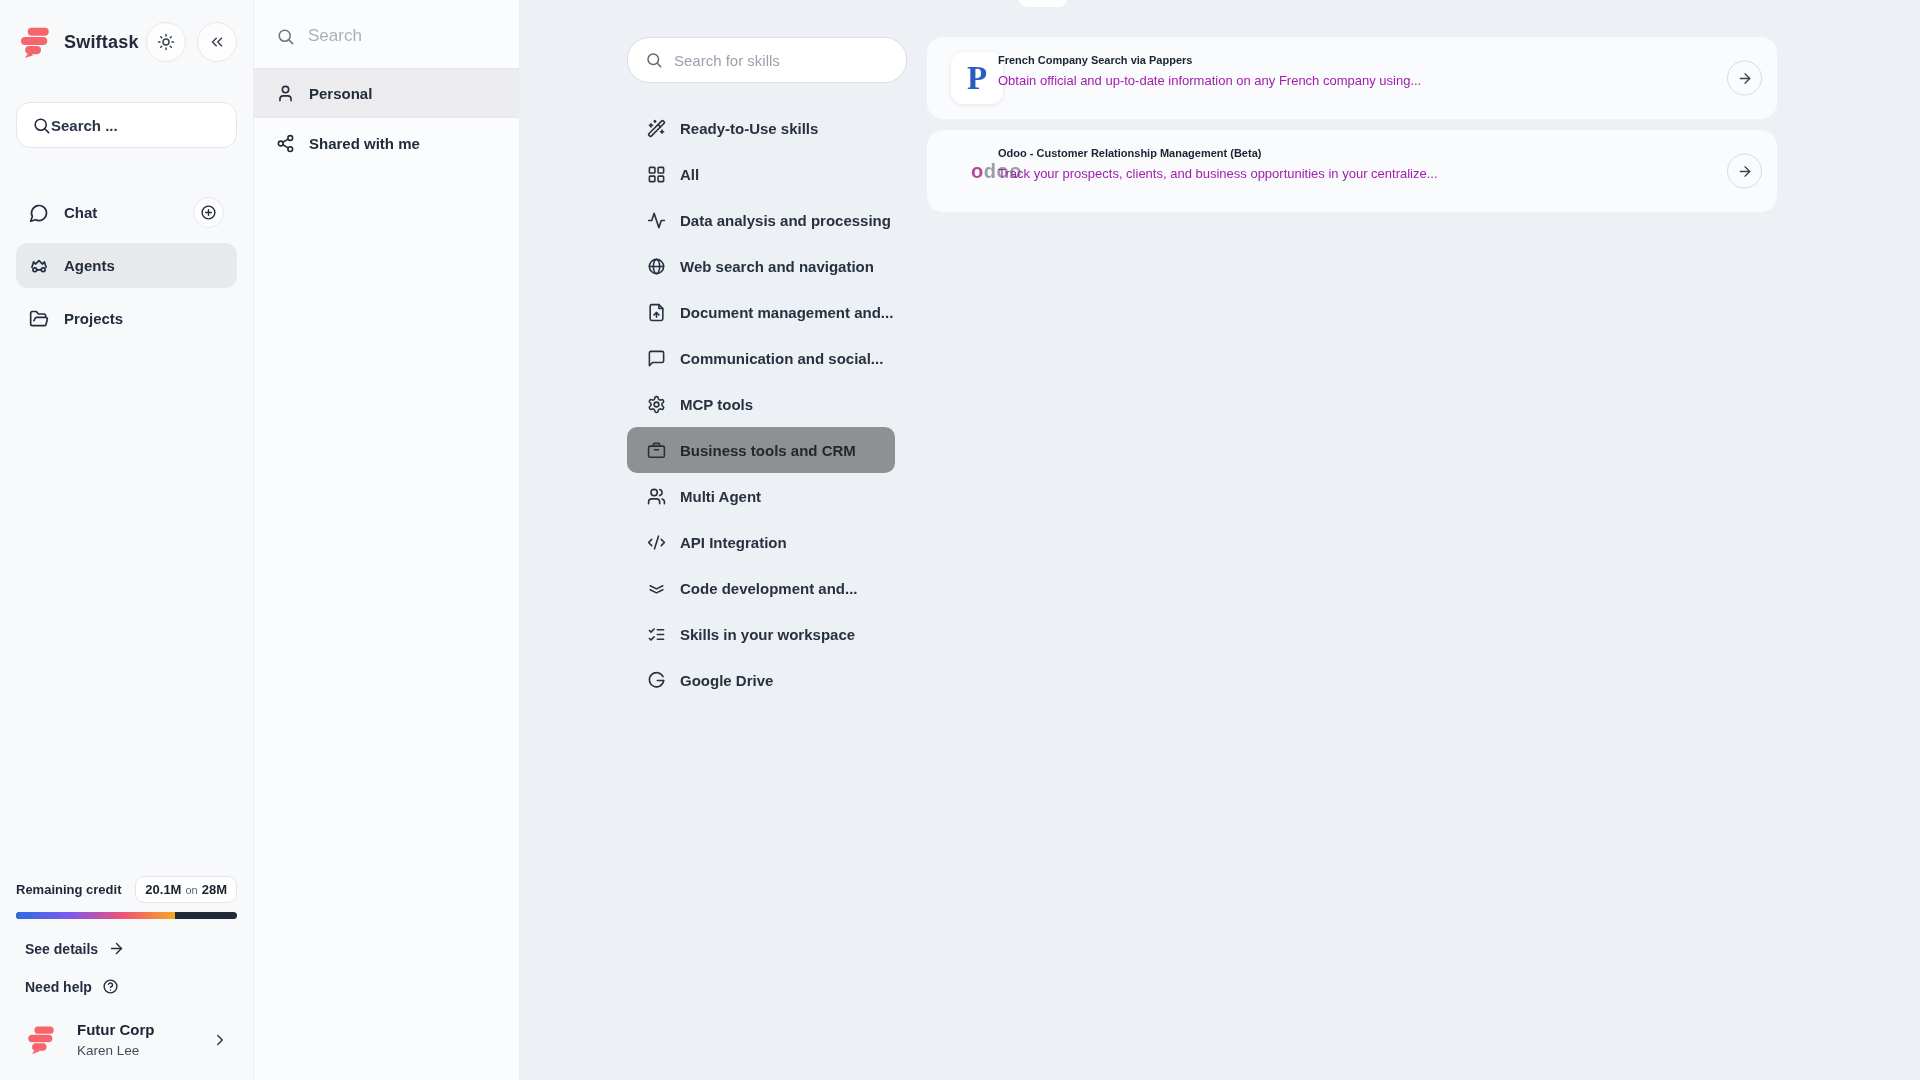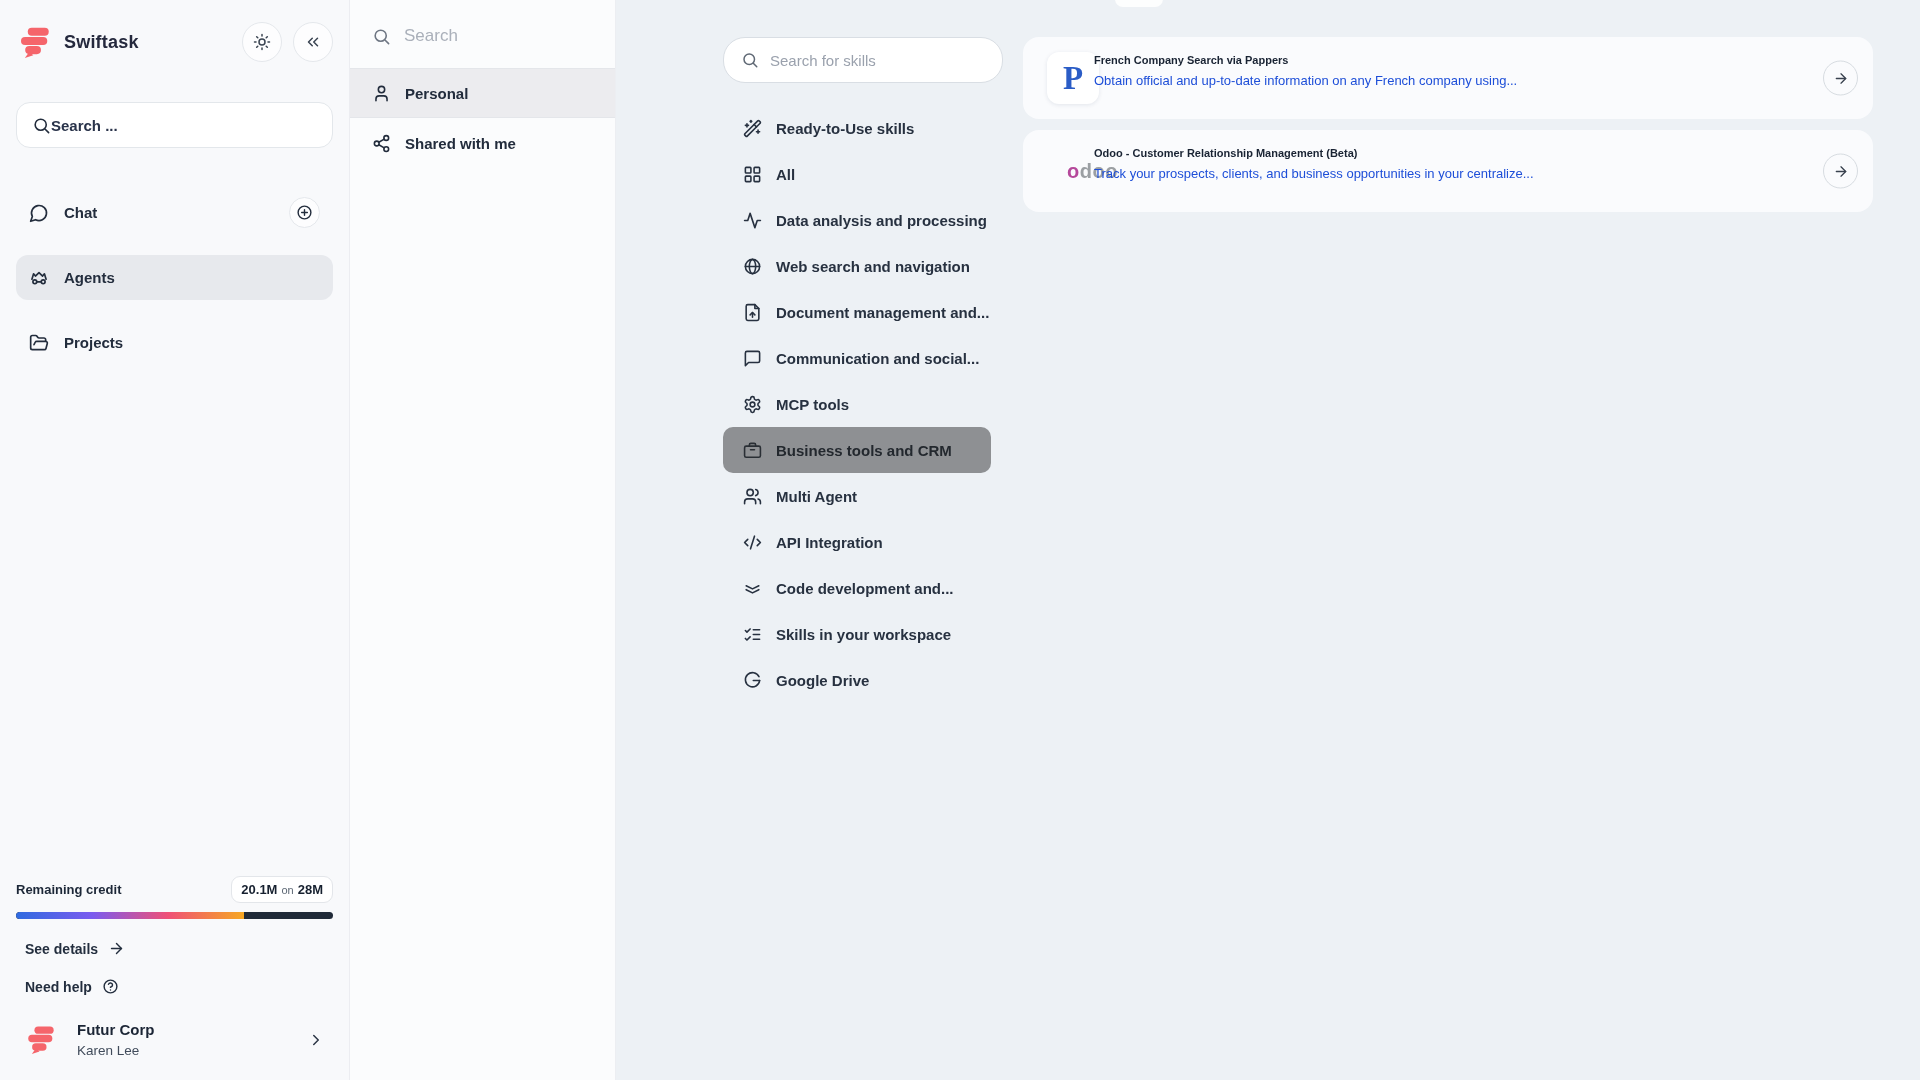--- a/index.html
+++ b/index.html
@@ -10,21 +10,21 @@
     display:flex;
     background:#edf1f5;
   }
   svg { display:block; }
   .icon { flex:0 0 auto; display:flex; align-items:center; justify-content:center; }
   .icon svg { width:100%; height:100%; fill:none; stroke:currentColor; stroke-width:2; stroke-linecap:round; stroke-linejoin:round; }
   .icon.fill svg { fill:currentColor; stroke:none; }
 
   
   .sidebar {
-    width:350px; height:100%;
+    width:254px; height:100%;
     background:#f8f9fb;
     border-right:1px solid #ecedf1;
     display:flex; flex-direction:column;
     padding:20px 16px 18px 16px;
     position:relative;
   }
   .sidebar-header { display:flex; align-items:center; height:44px; }
   .logo-mark { width:40px; height:36px; color:var(--brand); margin-right:8px; }
   .brand-name { font-size:18px; font-weight:800; color:#25293d; letter-spacing:.2px; }
   .header-buttons { margin-left:auto; display:flex; gap:11px; }
@@ -41,21 +41,21 @@
     background:#ffffff; border:1px solid #e3e7eb; border-radius:14px;
     display:flex; align-items:center; padding:0 15px; gap:0;
   }
   .sidebar-search .icon { width:19px; height:19px; color:#222c3c; }
   .sidebar-search input {
     border:none; outline:none; background:transparent;
     font-family:inherit; font-size:15px; font-weight:600; color:#222c3c; width:100%;
   }
   .sidebar-search input::placeholder { color:#29334a; opacity:1; font-weight:600; }
 
-  .sidebar-nav { margin-top:42px; display:flex; flex-direction:column; gap:20px; }
+  .sidebar-nav { margin-top:42px; display:flex; flex-direction:column; gap:8px; }
   .nav-item {
     height:45px; border-radius:12px;
     display:flex; align-items:center; gap:15px; padding:0 13px;
     font-size:15px; font-weight:600; color:#232d3d; cursor:pointer;
     position:relative;
   }
   .nav-item .icon { width:20px; height:20px; color:#232d3d; }
   .nav-item.selected { background:#e7e9ed; }
   .nav-action-btn {
     margin-left:auto; width:31px; height:31px; border-radius:50%;
@@ -149,21 +149,21 @@
   }
   .card-logo.kind-pappers span {
     font-family:"Liberation Serif", serif; font-weight:700; font-size:33px; color:var(--pappers); line-height:1;
   }
   .card-logo.kind-odoo span {
     font-size:20px; font-weight:800; letter-spacing:.5px; color:var(--odoo_gray); line-height:1;margin-left:20px;
   }
   .card-logo.kind-odoo span::first-letter { color:var(--odoo_accent); }
   .card-text { position:absolute; left:71px; top:17px; right:80px; }
   .card-title { font-size:11px; font-weight:700; color:#19233312; color:#192333; }
-  .card-desc { margin-top:7px; font-size:13px; color:#1d4ed8; }
+  .card-desc { margin-top:7px; font-size:13px; color:#a21caf; }
   .card-arrow {
     position:absolute; right:15px; top:50%; transform:translateY(-50%);
     width:35px; height:35px; border-radius:50%;
     border:1px solid #d7dce1; background:transparent;
     display:flex; align-items:center; justify-content:center; color:#39424f; cursor:pointer;
   }
   .card-arrow .icon { width:16px; height:16px; }
 </style>
 </head>
 <body>

